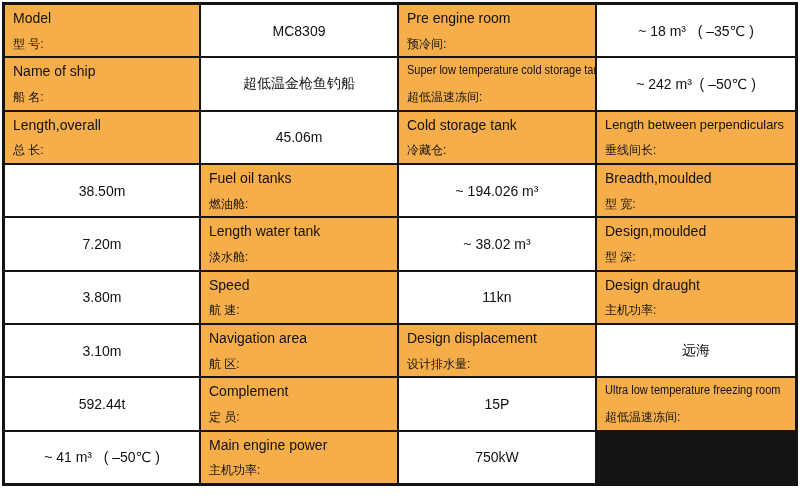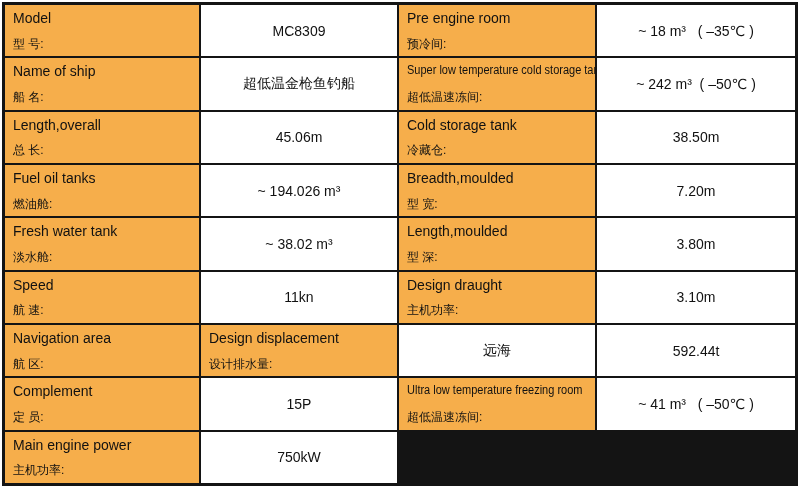--- a/index.html
+++ b/index.html
@@ -95,40 +95,44 @@
   <div class="cell label-cell">
     <span class="en">Length,overall</span>
     <span class="zh">总 长:</span>
   </div>
   <div class="cell value-cell">45.06m</div>
   <div class="cell label-cell">
     <span class="en">Cold storage tank</span>
     <span class="zh">冷藏仓:</span>
   </div>
 
+  <div class="cell label-cell">
+    <span class="en sm1">Length between perpendiculars</span>
+    <span class="zh">垂线间长:</span>
+  </div>
   <div class="cell value-cell">38.50m</div>
   <div class="cell label-cell">
     <span class="en">Fuel oil tanks</span>
     <span class="zh">燃油舱:</span>
   </div>
   <div class="cell value-cell">~ 194.026 m³</div>
 
   <div class="cell label-cell">
     <span class="en">Breadth,moulded</span>
     <span class="zh">型 宽:</span>
   </div>
   <div class="cell value-cell">7.20m</div>
   <div class="cell label-cell">
-    <span class="en">Fresh water tank</span>
+    <span class="en">Length water tank</span>
     <span class="zh">淡水舱:</span>
   </div>
   <div class="cell value-cell">~ 38.02 m³</div>
 
   <div class="cell label-cell">
-    <span class="en">Length,moulded</span>
+    <span class="en">Design,moulded</span>
     <span class="zh">型 深:</span>
   </div>
   <div class="cell value-cell">3.80m</div>
   <div class="cell label-cell">
     <span class="en">Speed</span>
     <span class="zh">航 速:</span>
   </div>
   <div class="cell value-cell">11kn</div>
 
   <div class="cell label-cell">

